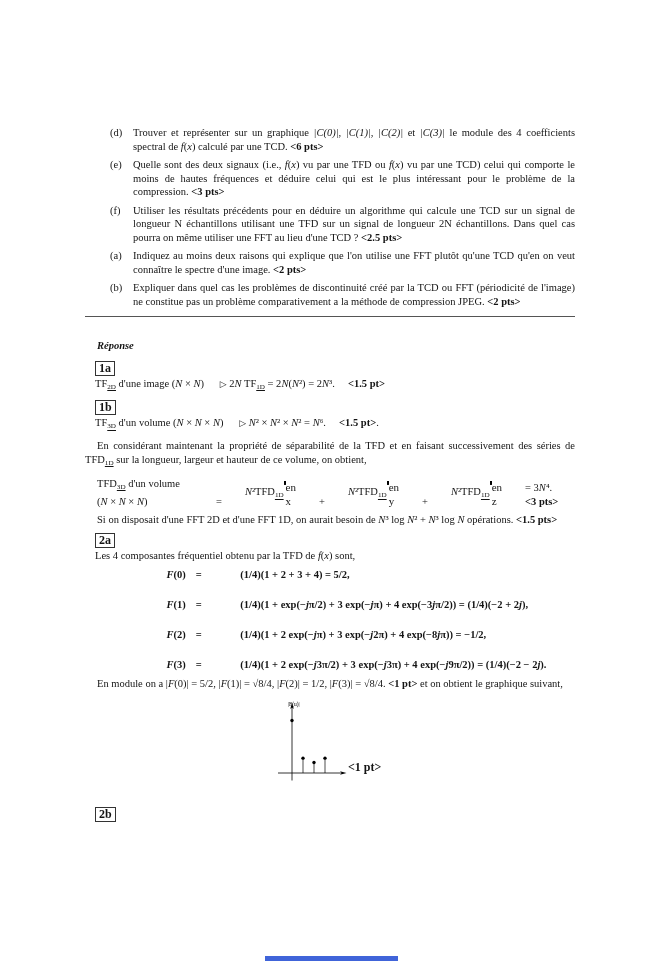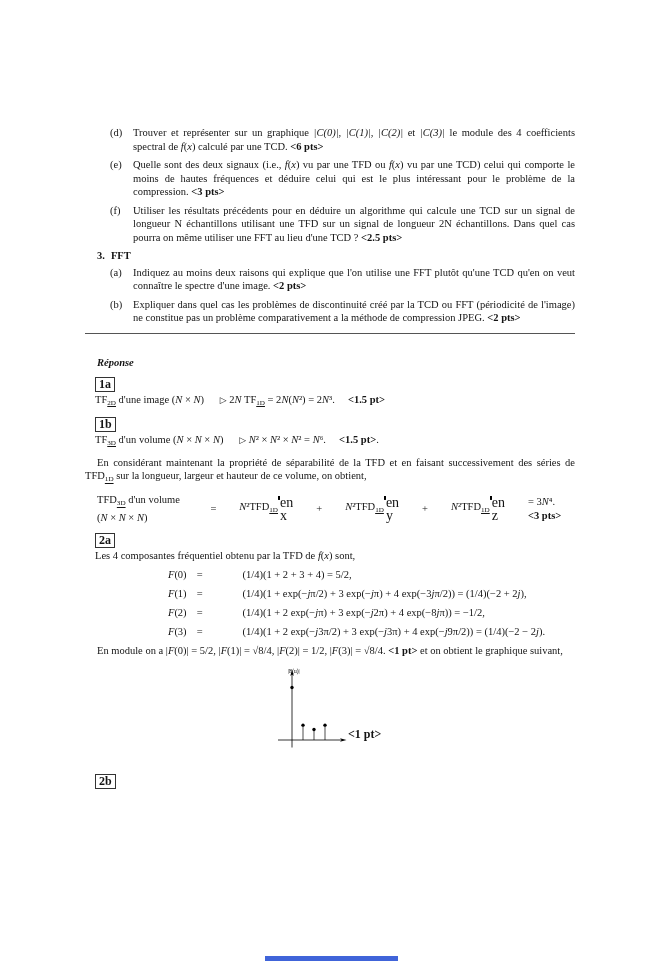--- a/index.html
+++ b/index.html
@@ -20,27 +20,27 @@
   .qlabel{width:23px;flex:none;}
   .qtext{flex:1;text-align:justify;}
   .sec-heading{margin:2px 0 3px 12px;font-weight:bold;}
   .sec-num{margin-right:6px;}
   .hrule{border-top:0.8px solid #555;margin:8px 0 0 0;}
   .resp-title{font-weight:bold;margin:22px 0 2px 12px;font-style:italic;}
   .tagbox{display:inline-block;border:1px solid #333;padding:0 3px;
     font-weight:bold;font-size:12px;line-height:13px;margin:6px 0 1px 10px;}
   .resp-line{margin-left:10px;}
   .resp-par{margin:5px 0 0 0;text-indent:12px;text-align:justify;}
-  .eqrow{display:flex;align-items:center;margin:6px 0 2px 12px;gap:23px;}
+  .eqrow{display:flex;align-items:flex-end;margin:6px 0 2px 12px;gap:23px;}
   .ubterm{display:inline-flex;flex-direction:row;align-items:center;}
   .ubrace{align-self:stretch;height:3px;border:1px solid #000;border-top:none;
     border-radius:0 0 6px 6px;margin-top:1px;}
-  .ublabel{font-size:14px;margin-top:1px;}
+  .ublabel{font-size:11px;margin-top:1px;}
   .feq-grid{display:grid;grid-template-columns:auto auto auto;
-    gap:4px 10px;margin:5px 0 0 53px;line-height:15px;}
+    gap:15px 10px;margin:5px 0 0 53px;line-height:15px;font-weight:bold;}
   .feq-lhs{text-align:right;}
   .pts4{margin:1px 0 0 30px;}
   .figure{position:relative;margin:6px 0 0 177px;width:220px;height:95px;}
   .fig-pt{position:absolute;left:86px;top:64px;font-weight:bold;font-size:12px;}
   .box2b-row{margin-top:9px;}
   .footer-bar{position:absolute;left:265px;bottom:2px;width:133px;height:5px;}
 </style>
 </head>
 <body style="background: rgb(255, 255, 255); color: rgb(20, 20, 20);">
 
@@ -54,23 +54,20 @@
     <div class="qitem">
       <span class="qlabel">(e)</span>
       <div class="qtext runs"><span>Quelle sont des deux signaux (i.e., </span><span class="it">f</span><span>(</span><span class="it">x</span><span>) vu par une TFD ou </span><span class="it">f</span><span>(</span><span class="it">x</span><span>) vu par une TCD) celui qui comporte le moins de hautes fréquences et déduire celui qui est le plus intéressant pour le problème de la compression. </span><span class="bd">&lt;3 pts&gt;</span></div>
     </div>
     <div class="qitem">
       <span class="qlabel">(f)</span>
       <div class="qtext runs"><span>Utiliser les résultats précédents pour en déduire un algorithme qui calcule une TCD sur un signal de longueur N échantillons utilisant une TFD sur un signal de longueur 2N échantillons. Dans quel cas pourra on même utiliser une FFT au lieu d'une TCD ? </span><span class="bd">&lt;2.5 pts&gt;</span></div>
     </div>
   </div>
 
-  <div class="sec-heading">
-    <span class="sec-num">3.</span><span>FFT</span>
-  </div>
   <div class="qlist">
     <div class="qitem">
       <span class="qlabel">(a)</span>
       <div class="qtext runs"><span>Indiquez au moins deux raisons qui explique que l'on utilise une FFT plutôt qu'une TCD qu'en on veut connaître le spectre d'une image. </span><span class="bd">&lt;2 pts&gt;</span></div>
     </div>
     <div class="qitem">
       <span class="qlabel">(b)</span>
       <div class="qtext runs"><span>Expliquer dans quel cas les problèmes de discontinuité créé par la TCD ou FFT (périodicité de l'image) ne constitue pas un problème comparativement a la méthode de compression JPEG. </span><span class="bd">&lt;2 pts&gt;</span></div>
     </div>
   </div>
@@ -107,20 +104,21 @@
     </span>
     <span>+</span>
     <span class="ubterm">
       <span class="runs"><span class="it">N</span><span>²TFD</span><span class="sub-run">1D</span></span>
       <span class="ubrace"></span>
       <span class="ublabel">en z</span>
     </span>
     <span class="runs"><span>= 3</span><span class="it">N</span><span>⁴.     </span><span class="bd">&lt;3 pts&gt;</span></span>
   </div>
 
+  <p class="resp-par runs"><span>Si on disposait d'une FFT 2D et d'une FFT 1D, on aurait besoin de </span><span class="it">N</span><span>³ log </span><span class="it">N</span><span>² + </span><span class="it">N</span><span>³ log </span><span class="it">N</span><span> opérations. </span><span class="bd">&lt;1.5 pts&gt;</span></p>
 
   <div>
     <span class="tagbox">2a</span>
     <div class="resp-line runs"><span>Les 4 composantes fréquentiel obtenu par la TFD de </span><span class="it">f</span><span>(</span><span class="it">x</span><span>) sont,</span></div>
   </div>
 
   <div class="feq-grid">
     <span class="feq-lhs runs"><span class="it">F</span><span>(0)</span></span>
     <span>=</span>
     <span class="runs"><span>(1/4)(1 + 2 + 3 + 4) = 5/2,</span></span>

